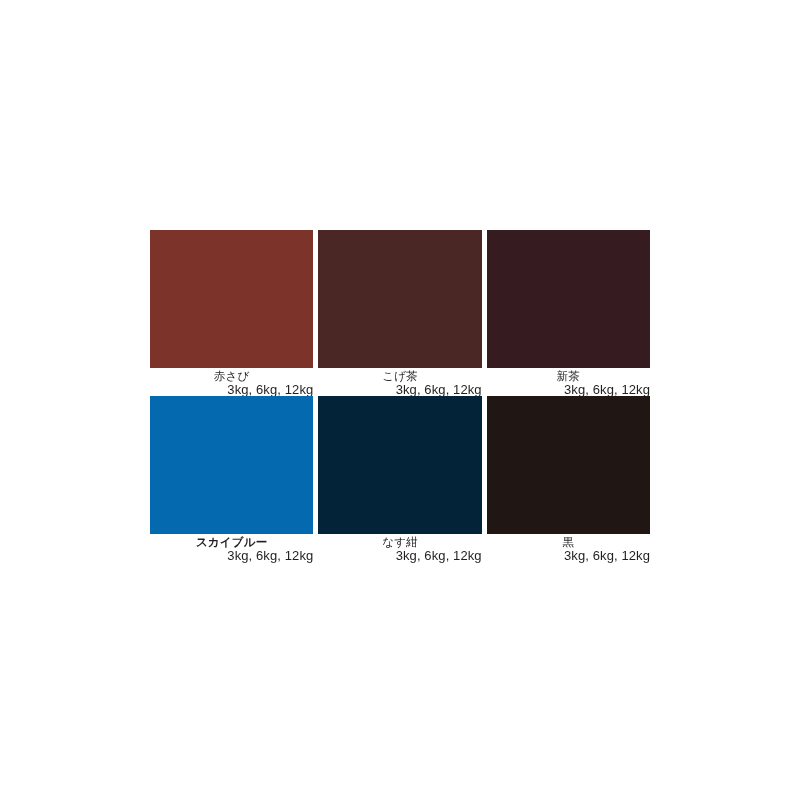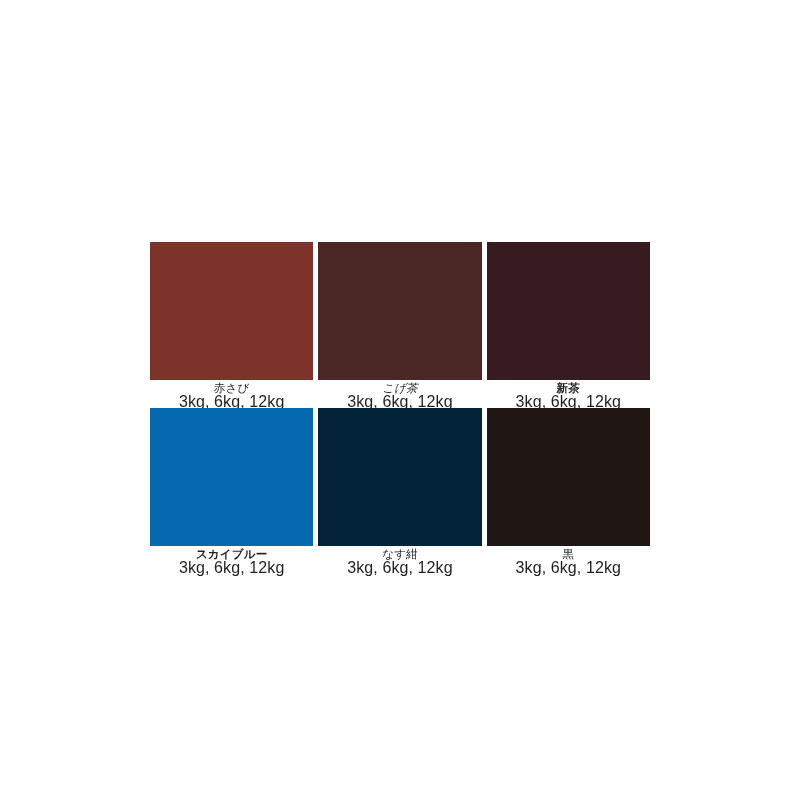--- a/index.html
+++ b/index.html
@@ -25,21 +25,20 @@
   
   .swatch-grid {
     position: absolute;
     left: 150px;
     top: 230px;
     width: 500px;
     display: grid;
     grid-template-columns: repeat(3, 1fr);
     column-gap: 5px;
     row-gap: 0px;
-    margin-top: 12px;
   }
 
   .swatch-cell {
     display: flex;
     flex-direction: column;
     align-items: stretch;
   }
 
   .swatch-chip {
     width: 100%;
@@ -59,54 +58,55 @@
     display: block;
     font-size: 11.5px;
     line-height: 14px;
     color: #231f20;
     letter-spacing: 0.2px;
     white-space: nowrap;
   }
 
   .swatch-sizes {
     display: block;
-    font-size: 16px;
+    font-size: 13px;
     line-height: 13px;
     color: #231f20;
     letter-spacing: 0.1px;
     white-space: nowrap;
+    text-align: right;
   }
 </style>
 </head>
 <body style="background: rgb(255, 255, 255);">
 
 <div class="page">
 
   <div class="swatch-grid">
 
     <div class="swatch-cell">
       <span class="swatch-chip" style="background-color: rgb(123, 51, 42);"></span>
       <div class="swatch-caption">
         <span class="swatch-name" style="color: rgb(35, 31, 32);">赤さび</span>
         <span class="swatch-sizes" style="color: rgb(35, 31, 32);">3kg, 6kg, 12kg</span>
       </div>
     </div>
 
     <div class="swatch-cell">
       <span class="swatch-chip" style="background-color: rgb(74, 39, 37);"></span>
       <div class="swatch-caption">
-        <span class="swatch-name" style="color: rgb(35, 31, 32); font-style: italic;">こげ茶</span>
+        <span class="swatch-name" style="color: rgb(35, 31, 32);">こげ茶</span>
         <span class="swatch-sizes" style="color: rgb(35, 31, 32);">3kg, 6kg, 12kg</span>
       </div>
     </div>
 
     <div class="swatch-cell">
       <span class="swatch-chip" style="background-color: rgb(54, 27, 32);"></span>
       <div class="swatch-caption">
-        <span class="swatch-name" style="color: rgb(35, 31, 32); font-weight: bold;">新茶</span>
+        <span class="swatch-name" style="color: rgb(35, 31, 32);">新茶</span>
         <span class="swatch-sizes" style="color: rgb(35, 31, 32);">3kg, 6kg, 12kg</span>
       </div>
     </div>
 
     <div class="swatch-cell">
       <span class="swatch-chip" style="background-color: rgb(5, 105, 175);"></span>
       <div class="swatch-caption">
         <span class="swatch-name" style="color: rgb(35, 31, 32); font-weight: bold;">スカイブルー</span>
         <span class="swatch-sizes" style="color: rgb(35, 31, 32);">3kg, 6kg, 12kg</span>
       </div>

